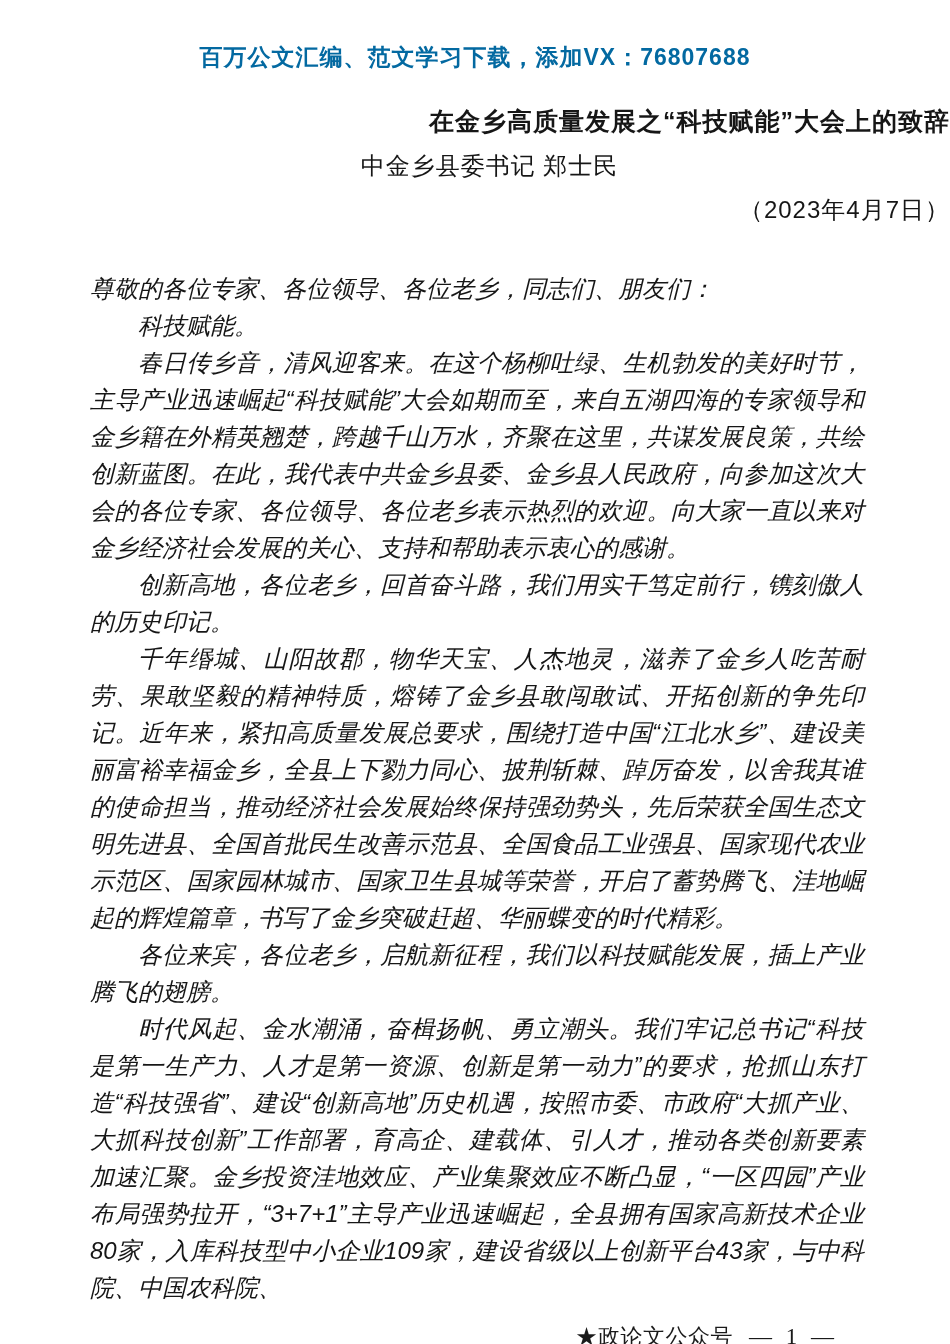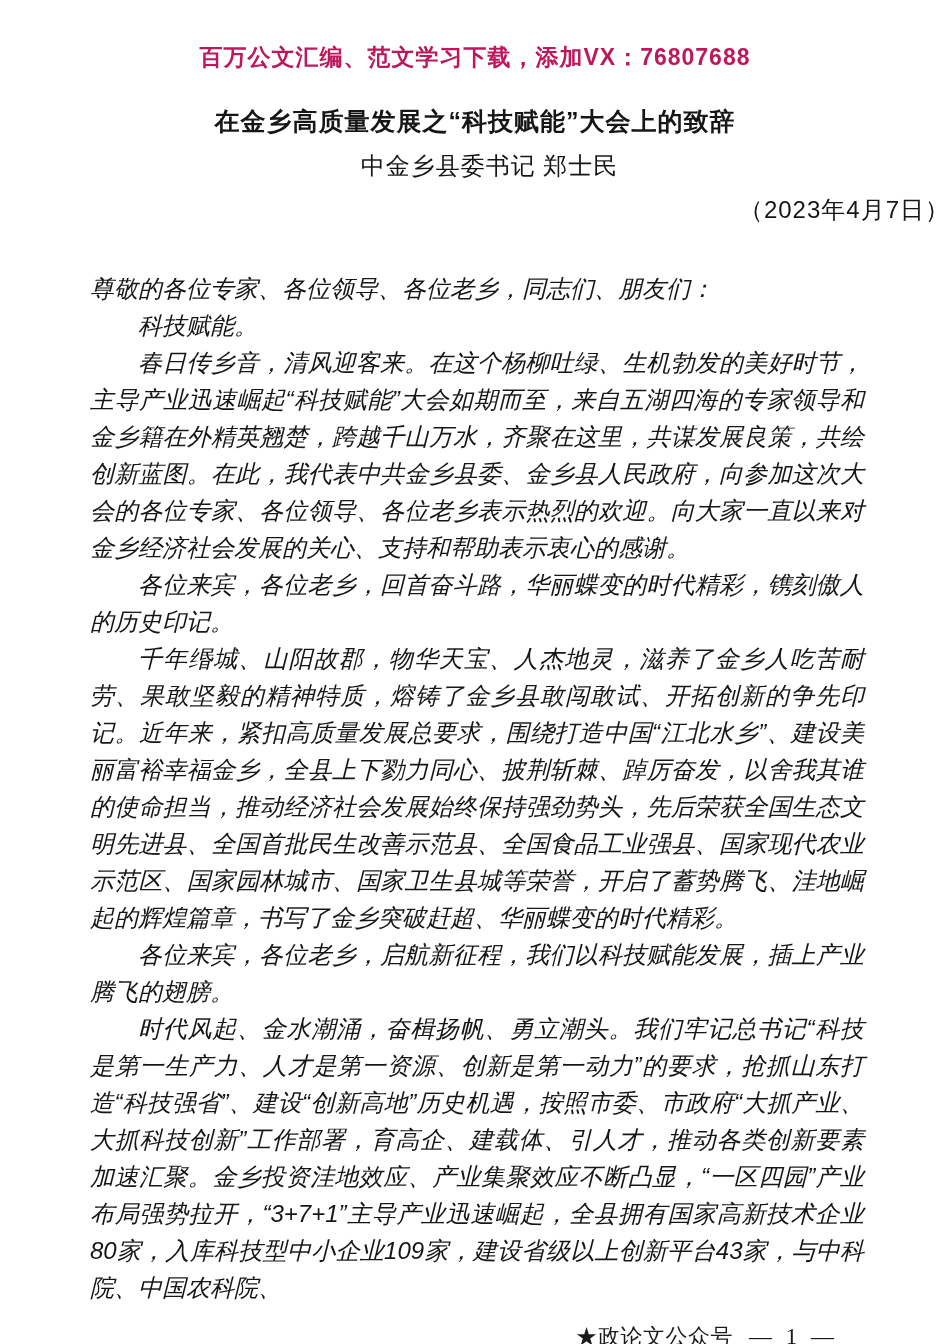--- a/index.html
+++ b/index.html
@@ -14,28 +14,28 @@
     color: #161616;
   }
   .page {
     width: 100%;
     height: 100%;
     position: relative;
   }
   .promo-banner {
     margin-top: 42px;
     text-align: center;
-    color: #be185d;
+    color: #0369a1;
     font-size: 23px;
     font-weight: 600;
     letter-spacing: 1px;
   }
   .doc-title {
     margin-top: 32px;
-    text-align: center;
+    text-align: right;
     font-size: 25px;
     font-weight: 700;
     letter-spacing: 1px;
   }
   .doc-author {
     margin-top: 12px;
     text-align: center;
     font-size: 24px;
     font-weight: 500;
     letter-spacing: 1px;
@@ -92,21 +92,21 @@
   <div class="doc-title">在金乡高质量发展之“科技赋能”大会上的致辞</div>
 
   <div class="doc-author">中金乡县委书记 郑士民</div>
 
   <div class="doc-date">（2023年4月7日）</div>
 
   <div class="content">
     <p class="no-indent">尊敬的各位专家、各位领导、各位老乡，同志们、朋友们：</p>
     <p>科技赋能。</p>
     <p>春日传乡音，清风迎客来。在这个杨柳吐绿、生机勃发的美好时节，主导产业迅速崛起“科技赋能”大会如期而至，来自五湖四海的专家领导和金乡籍在外精英翘楚，跨越千山万水，齐聚在这里，共谋发展良策，共绘创新蓝图。在此，我代表中共金乡县委、金乡县人民政府，向参加这次大会的各位专家、各位领导、各位老乡表示热烈的欢迎。向大家一直以来对金乡经济社会发展的关心、支持和帮助表示衷心的感谢。</p>
-    <p>各位来宾，各位老乡，回首奋斗路，华丽蝶变的时代精彩，镌刻傲人的历史印记。</p>
+    <p>创新高地，各位老乡，回首奋斗路，我们用实干笃定前行，镌刻傲人的历史印记。</p>
     <p>千年缗城、山阳故郡，物华天宝、人杰地灵，滋养了金乡人吃苦耐劳、果敢坚毅的精神特质，熔铸了金乡县敢闯敢试、开拓创新的争先印记。近年来，紧扣高质量发展总要求，围绕打造中国“江北水乡”、建设美丽富裕幸福金乡，全县上下勠力同心、披荆斩棘、踔厉奋发，以舍我其谁的使命担当，推动经济社会发展始终保持强劲势头，先后荣获全国生态文明先进县、全国首批民生改善示范县、全国食品工业强县、国家现代农业示范区、国家园林城市、国家卫生县城等荣誉，开启了蓄势腾飞、洼地崛起的辉煌篇章，书写了金乡突破赶超、华丽蝶变的时代精彩。</p>
     <p>各位来宾，各位老乡，启航新征程，我们以科技赋能发展，插上产业腾飞的翅膀。</p>
     <p>时代风起、金水潮涌，奋楫扬帆、勇立潮头。我们牢记总书记“科技是第一生产力、人才是第一资源、创新是第一动力”的要求，抢抓山东打造“科技强省”、建设“创新高地”历史机遇，按照市委、市政府“大抓产业、大抓科技创新”工作部署，育高企、建载体、引人才，推动各类创新要素加速汇聚。金乡投资洼地效应、产业集聚效应不断凸显，“一区四园”产业布局强势拉开，“3+7+1”主导产业迅速崛起，全县拥有国家高新技术企业80家，入库科技型中小企业109家，建设省级以上创新平台43家，与中科院、中国农科院、</p>
   </div>
 
   <div class="page-footer">
     <span class="watermark">★政论文公众号</span>
     <span class="page-label">— 1 —</span>
   </div>
 

